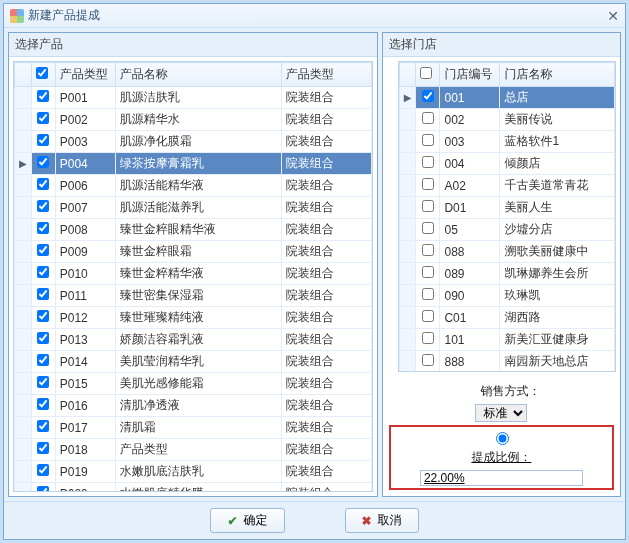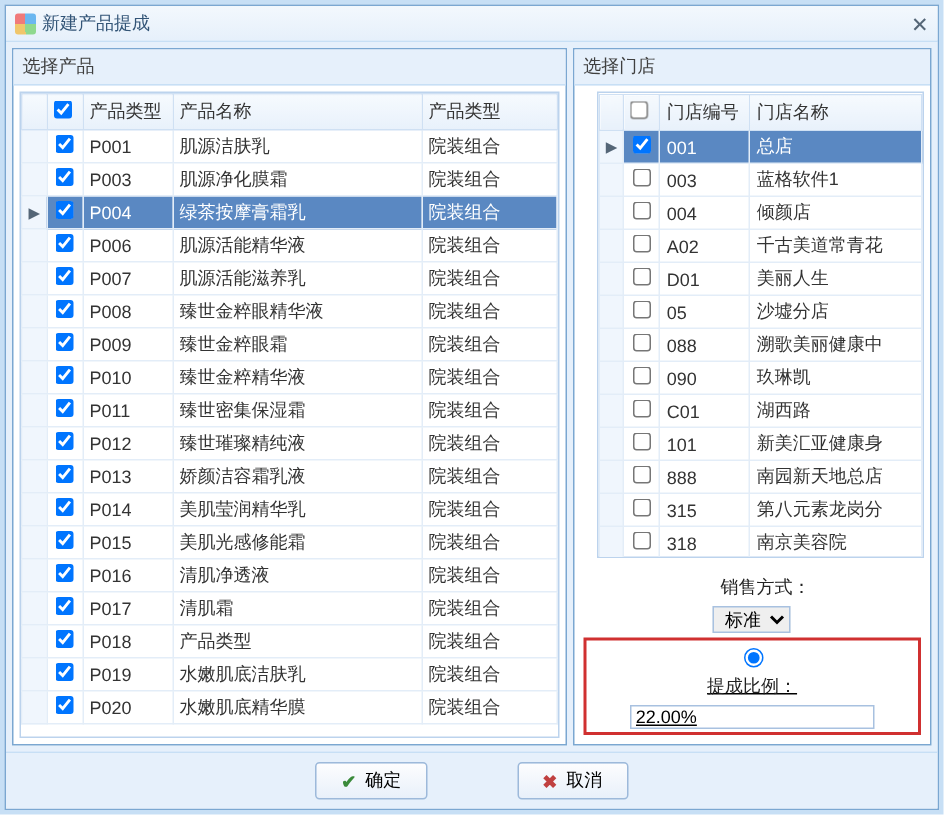--- a/index.html
+++ b/index.html
@@ -179,20 +179,27 @@
               <th>产品名称</th>
               <th>产品类型</th>
             </tr>
           </thead>
           <tbody id="product-body">
               <tr>
                 <td class="marker"></td>
                 <td class="chk"><input type="checkbox" checked="" style=""></td>
                 <td>P001</td>
                 <td>肌源洁肤乳</td>
+                <td>院装组合</td>
+              </tr>
+              <tr>
+                <td class="marker"></td>
+                <td class="chk"><input type="checkbox" checked="" style=""></td>
+                <td>P002</td>
+                <td>肌源精华水</td>
                 <td>院装组合</td>
               </tr>
               <tr>
                 <td class="marker"></td>
                 <td class="chk"><input type="checkbox" checked="" style=""></td>
                 <td>P003</td>
                 <td>肌源净化膜霜</td>
                 <td>院装组合</td>
               </tr>
               <tr class="selected">
@@ -327,20 +334,26 @@
           <tbody id="store-body">
               <tr class="selected">
                 <td class="marker">▶</td>
                 <td class="chk"><input type="checkbox" checked="" style=""></td>
                 <td>001</td>
                 <td>总店</td>
               </tr>
               <tr>
                 <td class="marker"></td>
                 <td class="chk"><input type="checkbox" style=""></td>
+                <td>002</td>
+                <td>美丽传说</td>
+              </tr>
+              <tr>
+                <td class="marker"></td>
+                <td class="chk"><input type="checkbox" style=""></td>
                 <td>003</td>
                 <td>蓝格软件1</td>
               </tr>
               <tr>
                 <td class="marker"></td>
                 <td class="chk"><input type="checkbox" style=""></td>
                 <td>004</td>
                 <td>倾颜店</td>
               </tr>
               <tr>
@@ -359,20 +372,26 @@
                 <td class="marker"></td>
                 <td class="chk"><input type="checkbox" style=""></td>
                 <td>05</td>
                 <td>沙墟分店</td>
               </tr>
               <tr>
                 <td class="marker"></td>
                 <td class="chk"><input type="checkbox" style=""></td>
                 <td>088</td>
                 <td>溯歌美丽健康中</td>
+              </tr>
+              <tr>
+                <td class="marker"></td>
+                <td class="chk"><input type="checkbox" style=""></td>
+                <td>089</td>
+                <td>凯琳娜养生会所</td>
               </tr>
               <tr>
                 <td class="marker"></td>
                 <td class="chk"><input type="checkbox" style=""></td>
                 <td>090</td>
                 <td>玖琳凯</td>
               </tr>
               <tr>
                 <td class="marker"></td>
                 <td class="chk"><input type="checkbox" style=""></td>

